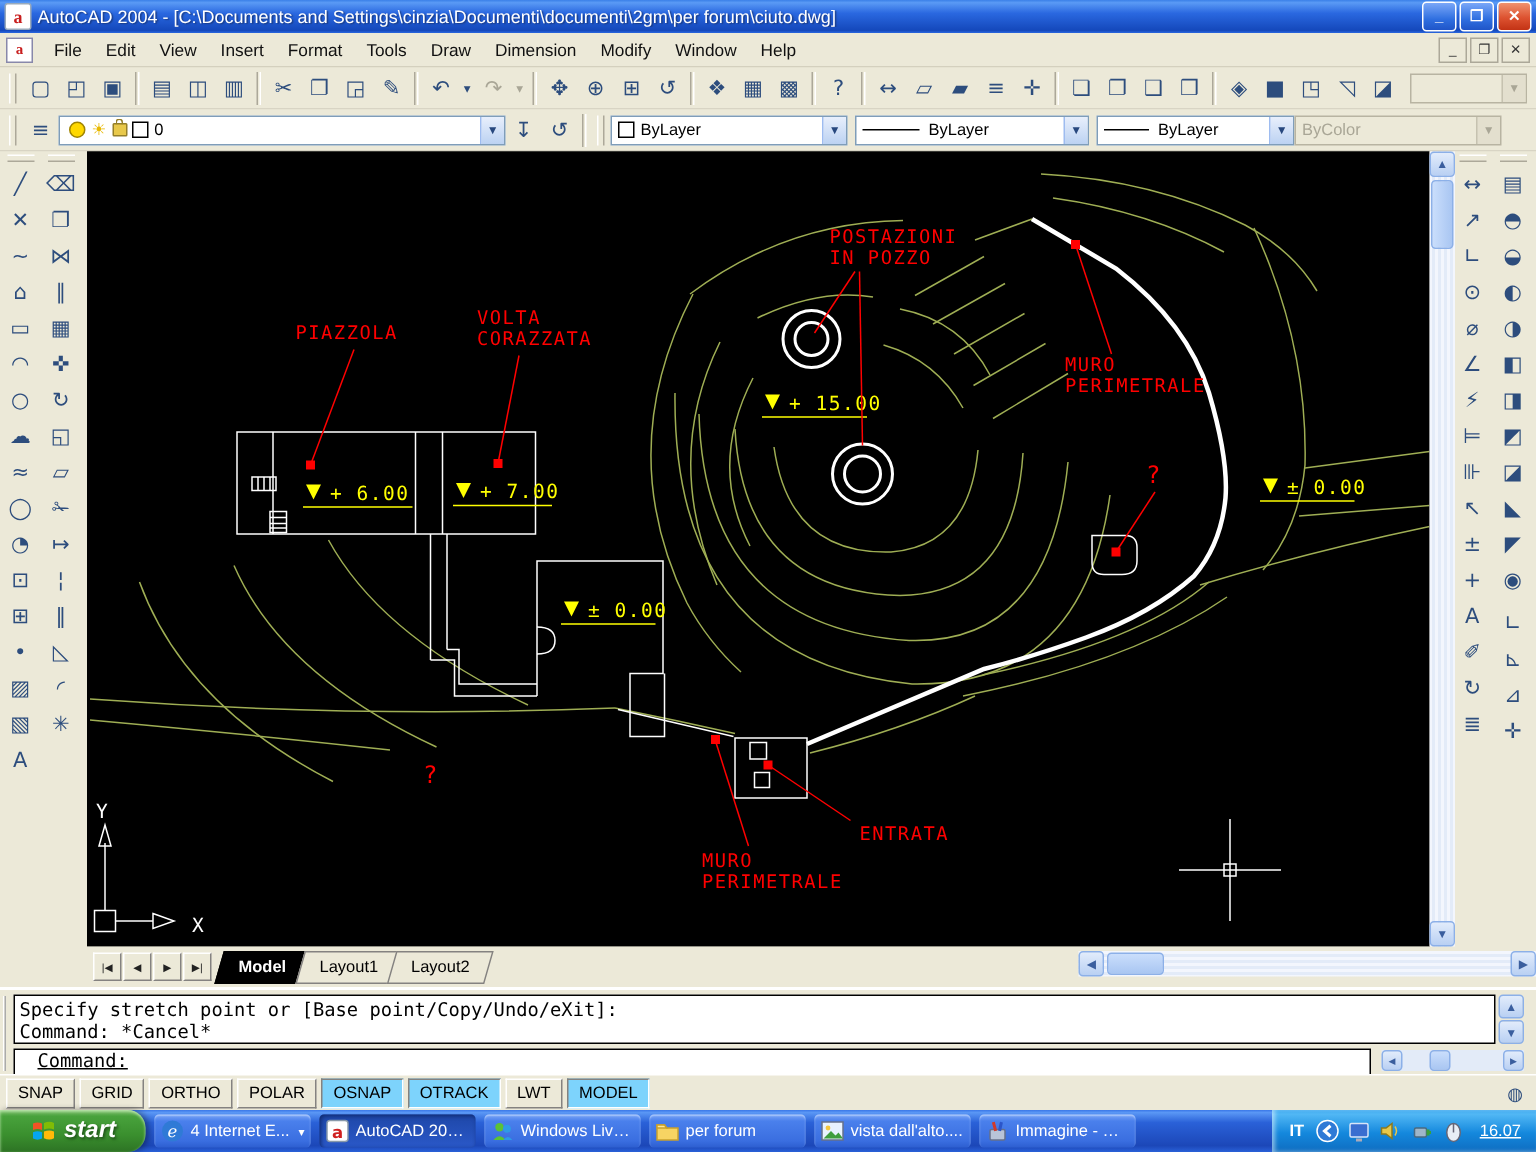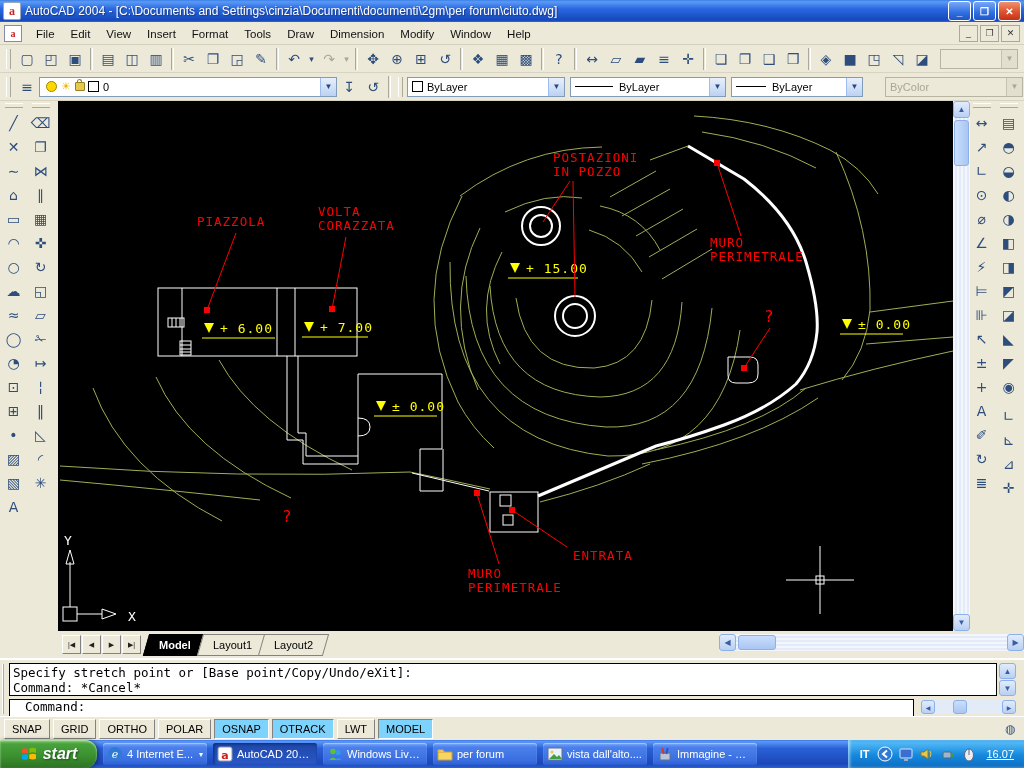--- a/index.html
+++ b/index.html
@@ -89,21 +89,21 @@
   #hthumb{position:absolute;left:19px;top:1px;width:38px;height:15px;border-radius:3px;
     background:linear-gradient(180deg,#cadefc,#a9c6f2);border:1px solid #8cb0e8;box-sizing:border-box;}
 
   
   #cmdline{position:absolute;left:0;top:658px;width:1024px;height:58px;background:#ece9d8;border-top:2px solid #fff;}
   #cmd-grab{position:absolute;left:2px;top:4px;width:4px;height:50px;border-left:2px ridge #fff;}
   #cmd-history{position:absolute;left:9px;top:3px;right:27px;height:33px;background:#fff;border:1px solid #000;
     font:12.5px "DejaVu Sans Mono",monospace;color:#000;padding:1px 3px;box-sizing:border-box;line-height:15px;overflow:hidden;}
   #cmd-varrows{position:absolute;right:8px;top:3px;width:17px;height:33px;}
   #cmd-input{position:absolute;left:9px;top:39px;right:110px;height:28px;background:#fff;border:1px solid #000;
-    font:12.5px "DejaVu Mono","DejaVu Sans Mono",monospace;color:#000;padding:0 15px;box-sizing:border-box;line-height:14px;}
+    font:12.5px "DejaVu Mono","DejaVu Sans Mono",monospace;color:#000;padding:0 15px;box-sizing:border-box;line-height:14px;text-decoration:underline;}
   #cmd-hscroll{position:absolute;right:8px;top:40px;width:95px;height:14px;background:#e3ebf8;}
   #cmd-hscroll .sbtn{width:14px;height:14px;font-size:6px;}
   #ucs3-btn{position:absolute;right:-24px;top:-26px;width:22px;height:22px;font:13px "DejaVu Sans",sans-serif;
     color:#2d4d7d;display:flex;align-items:center;justify-content:center;}
 
   
   #statusbar{position:absolute;left:0;top:716px;width:1024px;height:24px;background:#ece9d8;
     border-top:1px solid #fff;display:flex;align-items:center;padding:0 4px;box-sizing:border-box;}
   #coords{width:295px;height:18px;border:1px solid;border-color:#848280 #fff #fff #848280;
     font-size:11px;color:#000;display:flex;align-items:center;padding-left:5px;box-sizing:border-box;margin-right:12px;}
@@ -236,21 +236,21 @@
     <div class="combo" style="width:156px;margin-left:5px;">
       <span class="ltline"></span>
       <span>ByLayer</span>
       <span class="arrow">▼</span>
     </div>
     <div class="combo" style="width:132px;margin-left:5px;">
       <span class="ltline" style="width:30px;"></span>
       <span>ByLayer</span>
       <span class="arrow">▼</span>
     </div>
-    <div class="combo dis" style="width:138px;margin-left:22px;">
+    <div class="combo dis" style="width:138px;margin-left:0;">
       <span>ByColor</span>
       <span class="arrow">▼</span>
     </div>
   </div>
 
   <div id="main">
 
     <div id="left-tools" class="vtb-zone">
       <div class="vtb">
         <div class="vgrab"></div>

